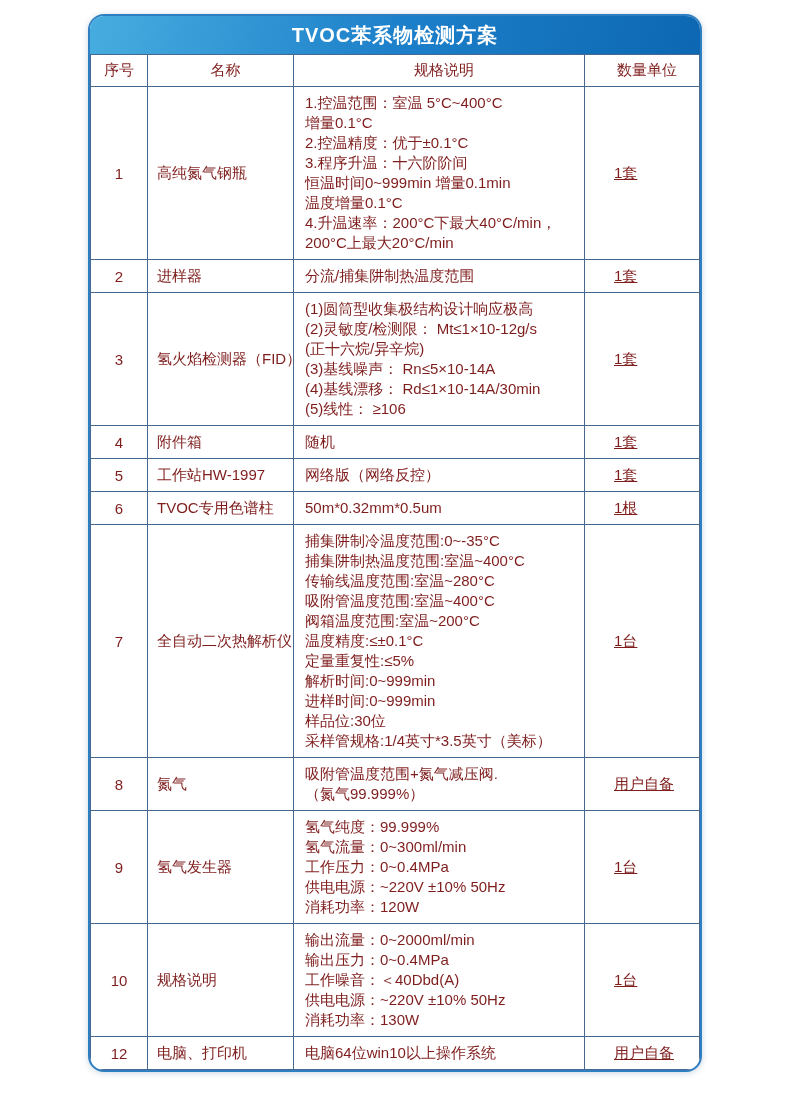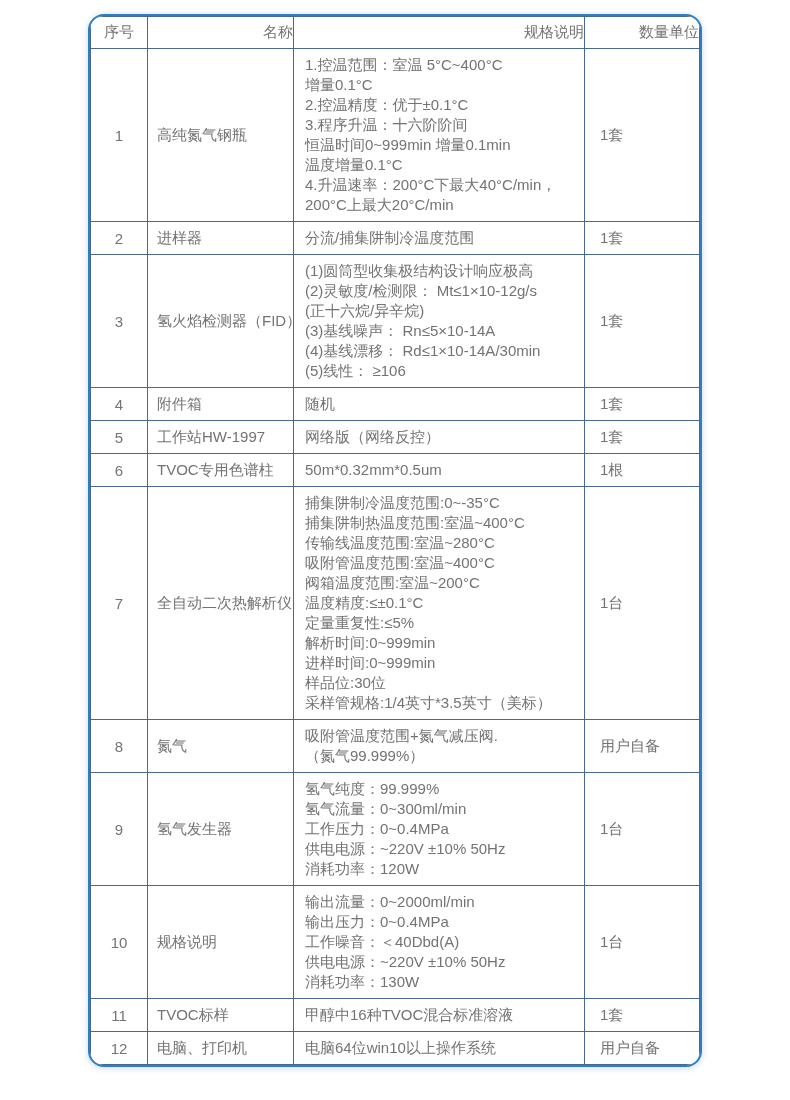--- a/index.html
+++ b/index.html
@@ -30,41 +30,42 @@
   table{
     width:100%;
     border-collapse:collapse;
     table-layout:fixed;
   }
   th,td{
     border:1px solid #47688f;
     vertical-align:middle;
     font-size:15px;
     font-weight:normal;
-    color:#737373;
+    color:#7f1d1d;
   }
   thead th{
     height:27px;
-    text-align:right;
+    text-align:center;
     padding:2px 0 2px 10px;
   }
   thead th.idx{text-align:center;padding-left:0;}
   td.idx{text-align:center;padding:5px 0;}
   td.name{padding:5px 2px 5px 9px;white-space:nowrap;}
   td.spec{
     padding:6px 6px 6px 11px;
     line-height:20px;
     white-space:pre-line;
   }
-  td.qty{padding:5px 2px 5px 15px;}
+  td.qty{padding:5px 2px 5px 29px;text-decoration:underline;}
 </style>
 </head>
 <body>
 
 <div class="card">
+  <div class="titlebar">TVOC苯系物检测方案</div>
   <table>
     <colgroup>
       <col style="width:57px">
       <col style="width:146px">
       <col style="width:291px">
       <col>
     </colgroup>
     <thead>
       <tr>
         <th class="idx">序号</th>
@@ -83,21 +84,21 @@
 3.程序升温：十六阶阶间
 恒温时间0~999min 增量0.1min
 温度增量0.1°C
 4.升温速率：200°C下最大40°C/min，
 200°C上最大20°C/min</td>
         <td class="qty">1套</td>
       </tr>
       <tr>
         <td class="idx">2</td>
         <td class="name">进样器</td>
-        <td class="spec">分流/捕集阱制冷温度范围</td>
+        <td class="spec">分流/捕集阱制热温度范围</td>
         <td class="qty">1套</td>
       </tr>
       <tr>
         <td class="idx">3</td>
         <td class="name">氢火焰检测器（FID）</td>
         <td class="spec">(1)圆筒型收集极结构设计响应极高
 (2)灵敏度/检测限： Mt≤1×10-12g/s
 (正十六烷/异辛烷)
 (3)基线噪声： Rn≤5×10-14A
 (4)基线漂移： Rd≤1×10-14A/30min
@@ -159,26 +160,20 @@
         <td class="idx">10</td>
         <td class="name">规格说明</td>
         <td class="spec">输出流量：0~2000ml/min
 输出压力：0~0.4MPa
 工作噪音：＜40Dbd(A)
 供电电源：~220V ±10% 50Hz
 消耗功率：130W</td>
         <td class="qty">1台</td>
       </tr>
       <tr>
-        <td class="idx">11</td>
-        <td class="name">TVOC标样</td>
-        <td class="spec">甲醇中16种TVOC混合标准溶液</td>
-        <td class="qty">1套</td>
-      </tr>
-      <tr>
         <td class="idx">12</td>
         <td class="name">电脑、打印机</td>
         <td class="spec">电脑64位win10以上操作系统</td>
         <td class="qty">用户自备</td>
       </tr>
     </tbody>
   </table>
 </div>
 
 </body></html>

